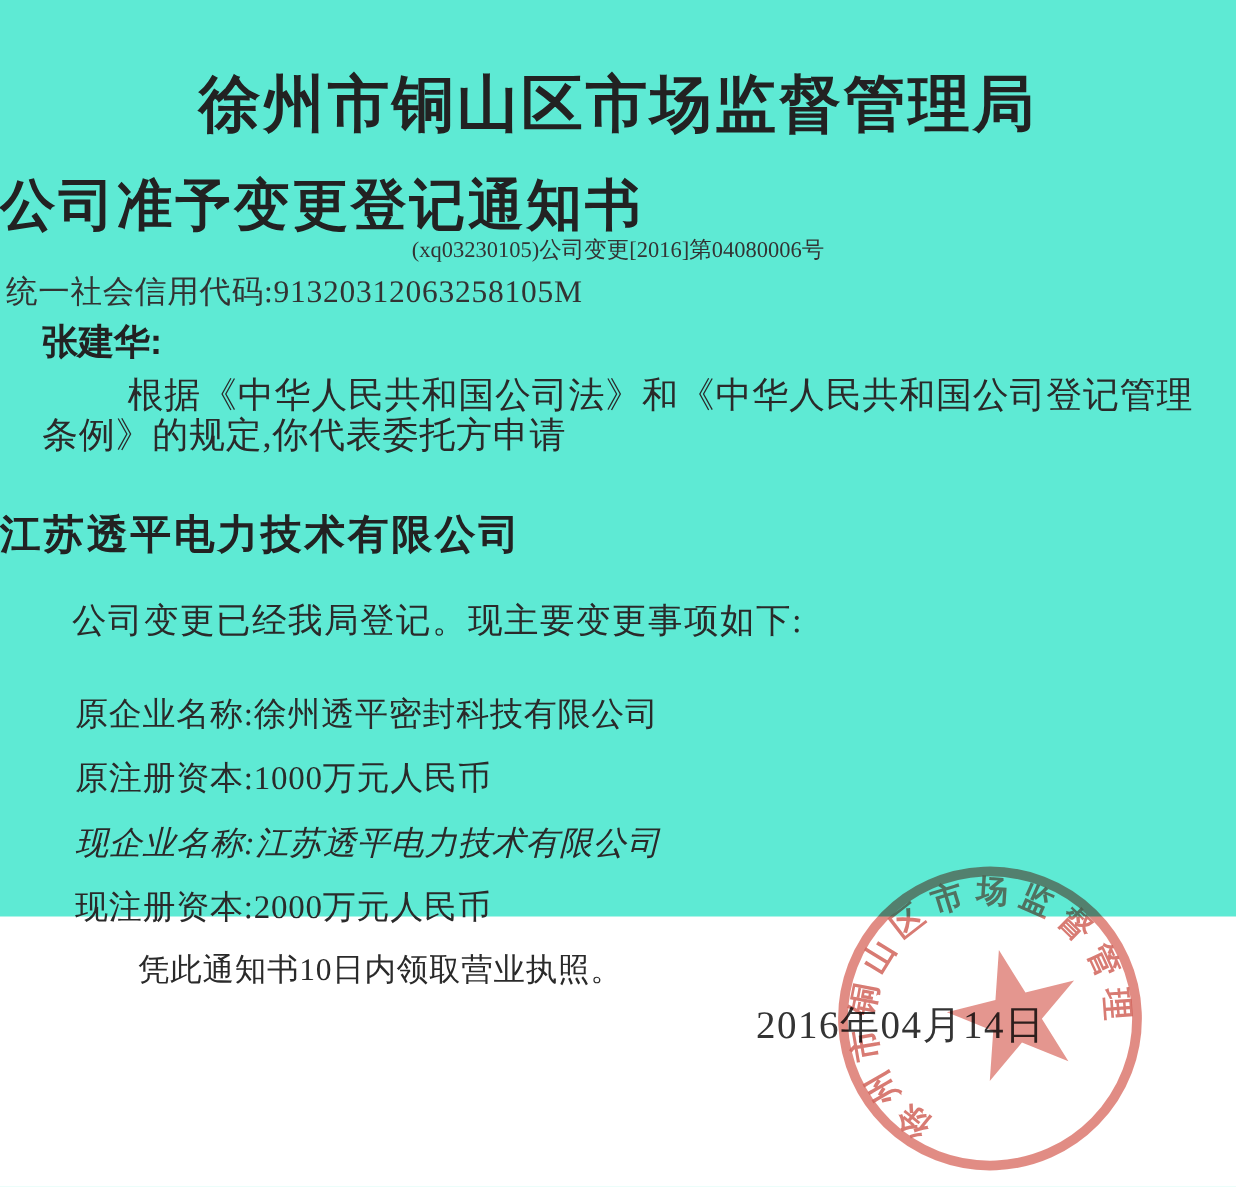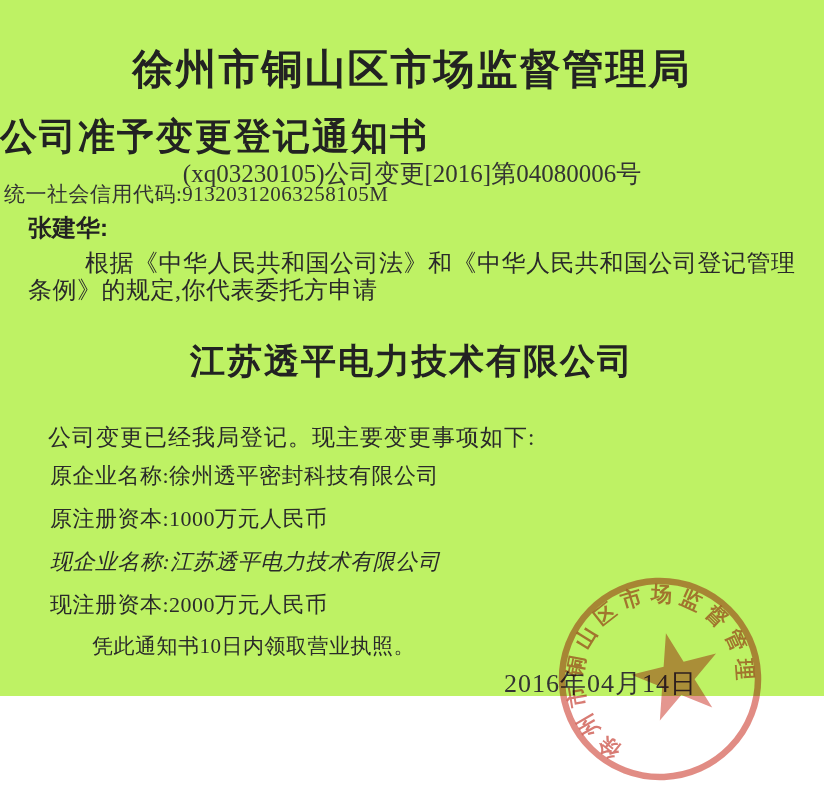--- a/index.html
+++ b/index.html
@@ -2,22 +2,22 @@
 <html><head>
 <meta charset="utf-8">
 <style>
   * { margin: 0; padding: 0; box-sizing: border-box; }
   html, body { width: 824px; height: 791px; background: #ffffff; overflow: hidden; }
   body { font-family: "Liberation Serif", serif; color: #2a2a2a; }
 
   .page {
     position: relative;
     width: 824px;
-    height: 696px;
-    background: #bef264;
+    height: 611px;
+    background: #5eead4;
   }
 
   .line { position: absolute; white-space: nowrap; }
 
   .agency-title {
     top: 42px; left: 0; width: 824px;
     text-align: center;
     font-family: "Liberation Sans", sans-serif;
     font-weight: bold;
     font-size: 41px;
@@ -28,21 +28,21 @@
     top: 112px; left: 0; width: 824px;
     font-family: "Liberation Sans", sans-serif;
     font-weight: bold;
     font-size: 37px;
     letter-spacing: 2px;
     color: #222;
   }
   .doc-number {
     top: 157px; left: 0; width: 824px;
     text-align: center;
-    font-size: 25px;
+    font-size: 15px;
     color: #333;
   }
   .credit-code {
     top: 180px; left: 4px; width: 824px;
     text-align: left;
     font-size: 21px;
     letter-spacing: 0.5px;
     color: #333;
   }
   .addressee {
@@ -57,29 +57,29 @@
     font-size: 24px;
     letter-spacing: 0.5px;
   }
   .para-line2 {
     top: 274px; left: 28px;
     font-size: 24px;
     letter-spacing: 0.5px;
   }
   .company-name {
     top: 338px; left: 0; width: 824px;
-    text-align: center;
+    text-align: left;
     font-family: "Liberation Sans", sans-serif;
     font-weight: bold;
-    font-size: 35px;
+    font-size: 27px;
     letter-spacing: 2px;
     color: #222;
   }
   .registration-statement {
-    top: 422px; left: 48px;
+    top: 398px; left: 48px;
     font-size: 23px;
     letter-spacing: 1px;
   }
   .change-item { left: 50px; font-size: 22px; letter-spacing: 0.5px; }
   .item-0 { top: 461px; }
   .item-1 { top: 504px; }
   .item-2 { top: 547px; font-style: italic; }
   .item-3 { top: 590px; }
   .closing-statement {
     top: 632px; left: 92px;

